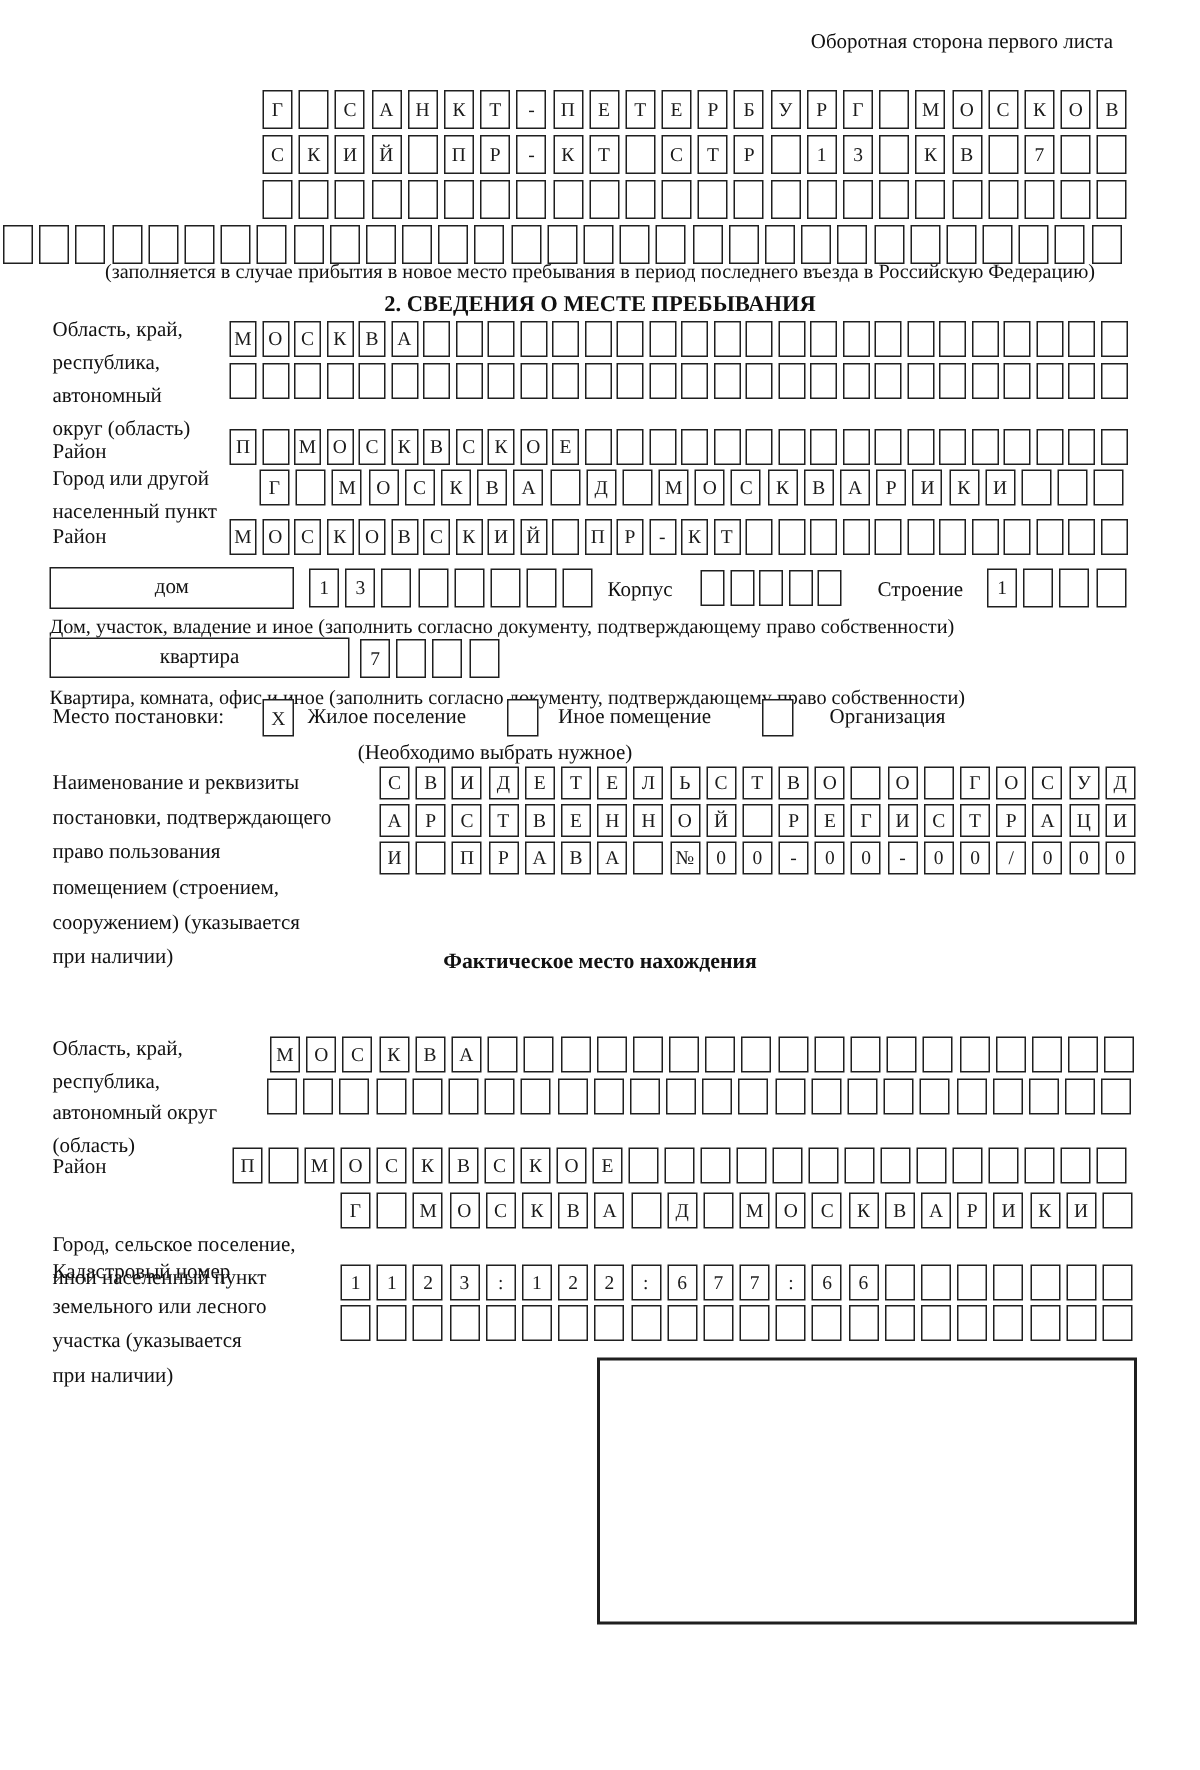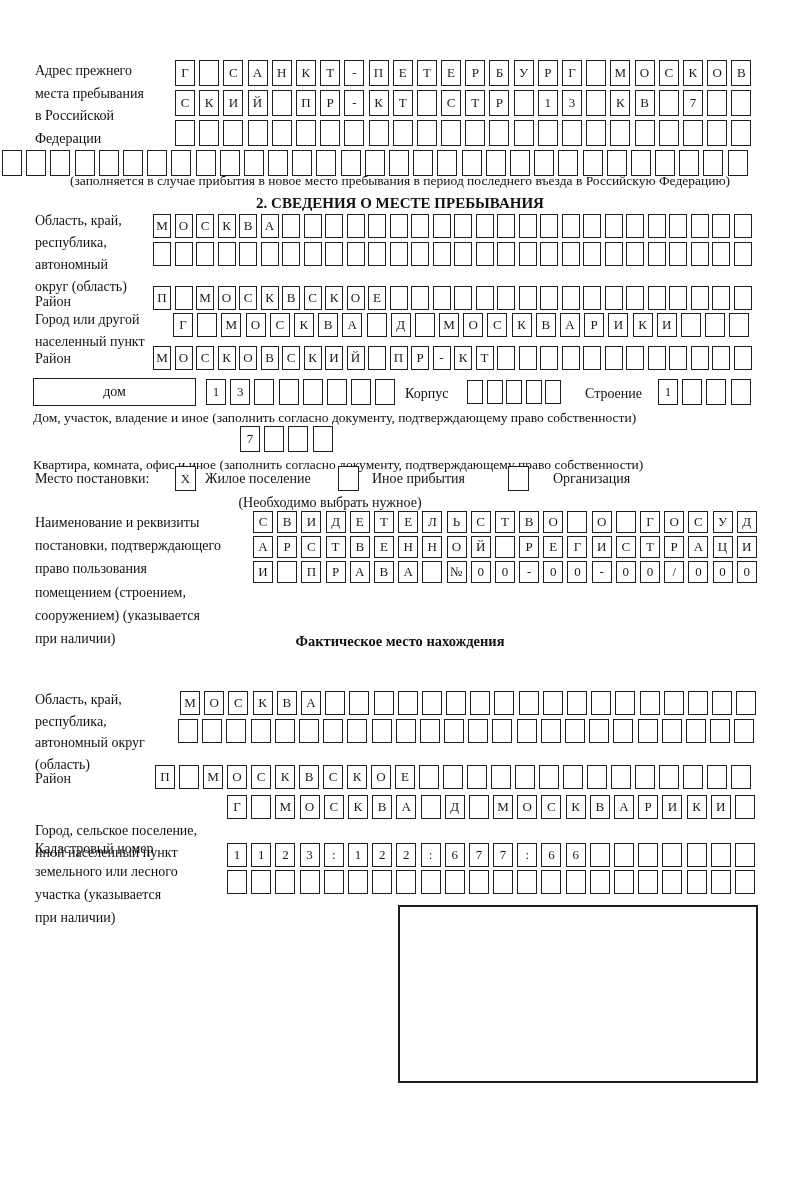--- a/index.html
+++ b/index.html
@@ -16,50 +16,50 @@
         font-family:"Liberation Serif", serif;font-size:13px;color:#1a1a1a;}
   .fieldbox{position:absolute;box-sizing:border-box;border:1.6px solid #1f1f1f;
         display:flex;align-items:center;justify-content:center;font-size:14px;}
   .stampbox{position:absolute;box-sizing:border-box;border:2px solid #1f1f1f;background:#fff;}
 </style>
 </head>
 <body>
 
 <div class="page">
 
-
-  <div class="lbl" style="left:35px;top:60px;line-height:22.5px;">Адрес прежнего
-места пребывания
-в Российской
-Федерации</div>
+  <div class="lbl right" style="left:420px;top:18px;width:322px;">Оборотная сторона первого листа</div>
+
   <div class="lbl sm center" style="left:0;top:170px;width:800px;">(заполняется в случае прибытия в новое место пребывания в период последнего въезда в Российскую Федерацию)</div>
 
   <div class="lbl bold center" style="left:0;top:192px;width:800px;font-size:15px;">2. СВЕДЕНИЯ О МЕСТЕ ПРЕБЫВАНИЯ</div>
 
   <div class="lbl" style="left:35px;top:210px;line-height:22px;">Область, край,
 республика,
 автономный
 округ (область)</div>
   <div class="lbl" style="left:35px;top:291px;">Район</div>
   <div class="lbl" style="left:35px;top:309px;line-height:21.5px;">Город или другой
 населенный пункт</div>
   <div class="lbl" style="left:35px;top:348px;">Район</div>
 
   <div class="fieldbox" style="left:33px;top:378px;width:163px;height:28px;">
     <span>дом</span>
   </div>
   <div class="lbl" style="left:405px;top:383px;">Корпус</div>
   <div class="lbl" style="left:585px;top:383px;">Строение</div>
   <div class="lbl sm" style="left:33px;top:407px;">Дом, участок, владение и иное (заполнить согласно документу, подтверждающему право собственности)</div>
 
+  <div class="fieldbox" style="left:33px;top:425px;width:200px;height:27px;">
+    <span>квартира</span>
+  </div>
   <div class="lbl sm" style="left:33px;top:454px;">Квартира, комната, офис и иное (заполнить согласно документу, подтверждающему право собственности)</div>
 
   <div class="lbl" style="left:35px;top:468px;">Место постановки:</div>
   <div class="lbl" style="left:205px;top:468px;">Жилое поселение</div>
-  <div class="lbl" style="left:372px;top:468px;">Иное прибытия</div>
+  <div class="lbl" style="left:372px;top:468px;">Иное помещение</div>
   <div class="lbl" style="left:553px;top:468px;">Организация</div>
   <div class="lbl center" style="left:30px;top:492px;width:600px;font-family:Liberation Serif, serif;">(Необходимо выбрать нужное)</div>
 
   <div class="lbl" style="left:35px;top:511px;line-height:23.2px;">Наименование и реквизиты
 постановки, подтверждающего
 право пользования
 помещением (строением,
 сооружением) (указывается
 при наличии)</div>
 

